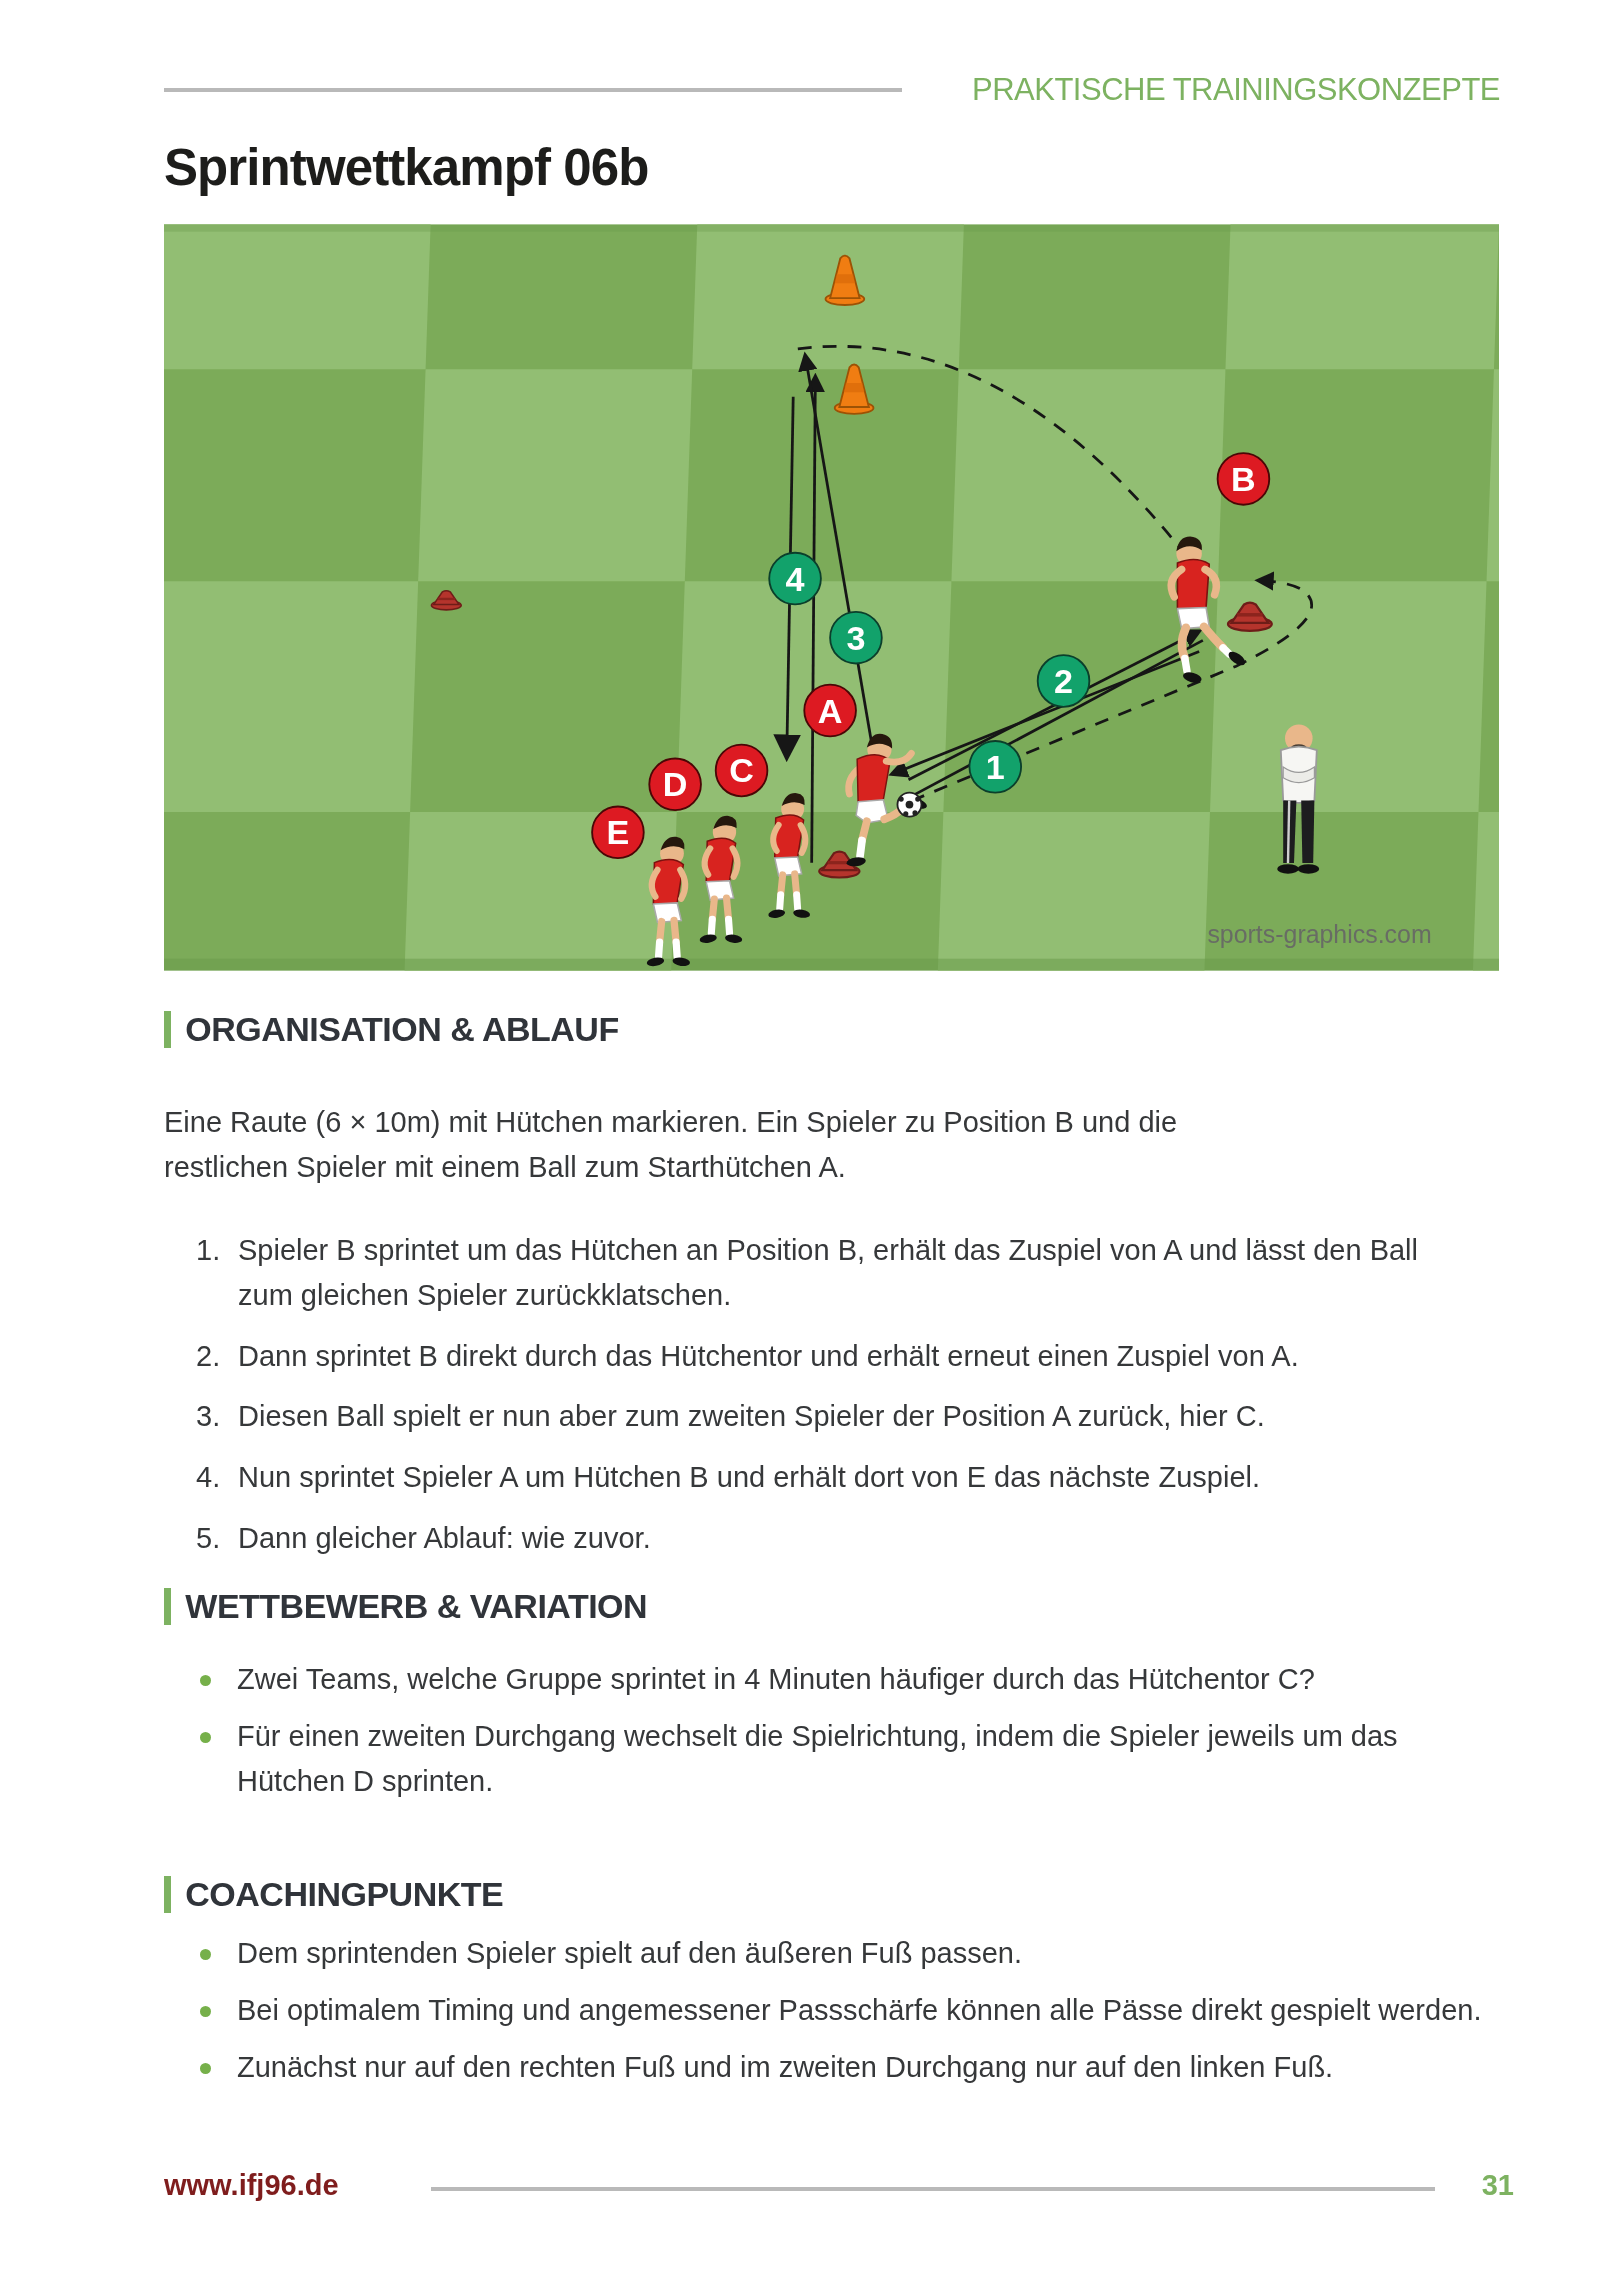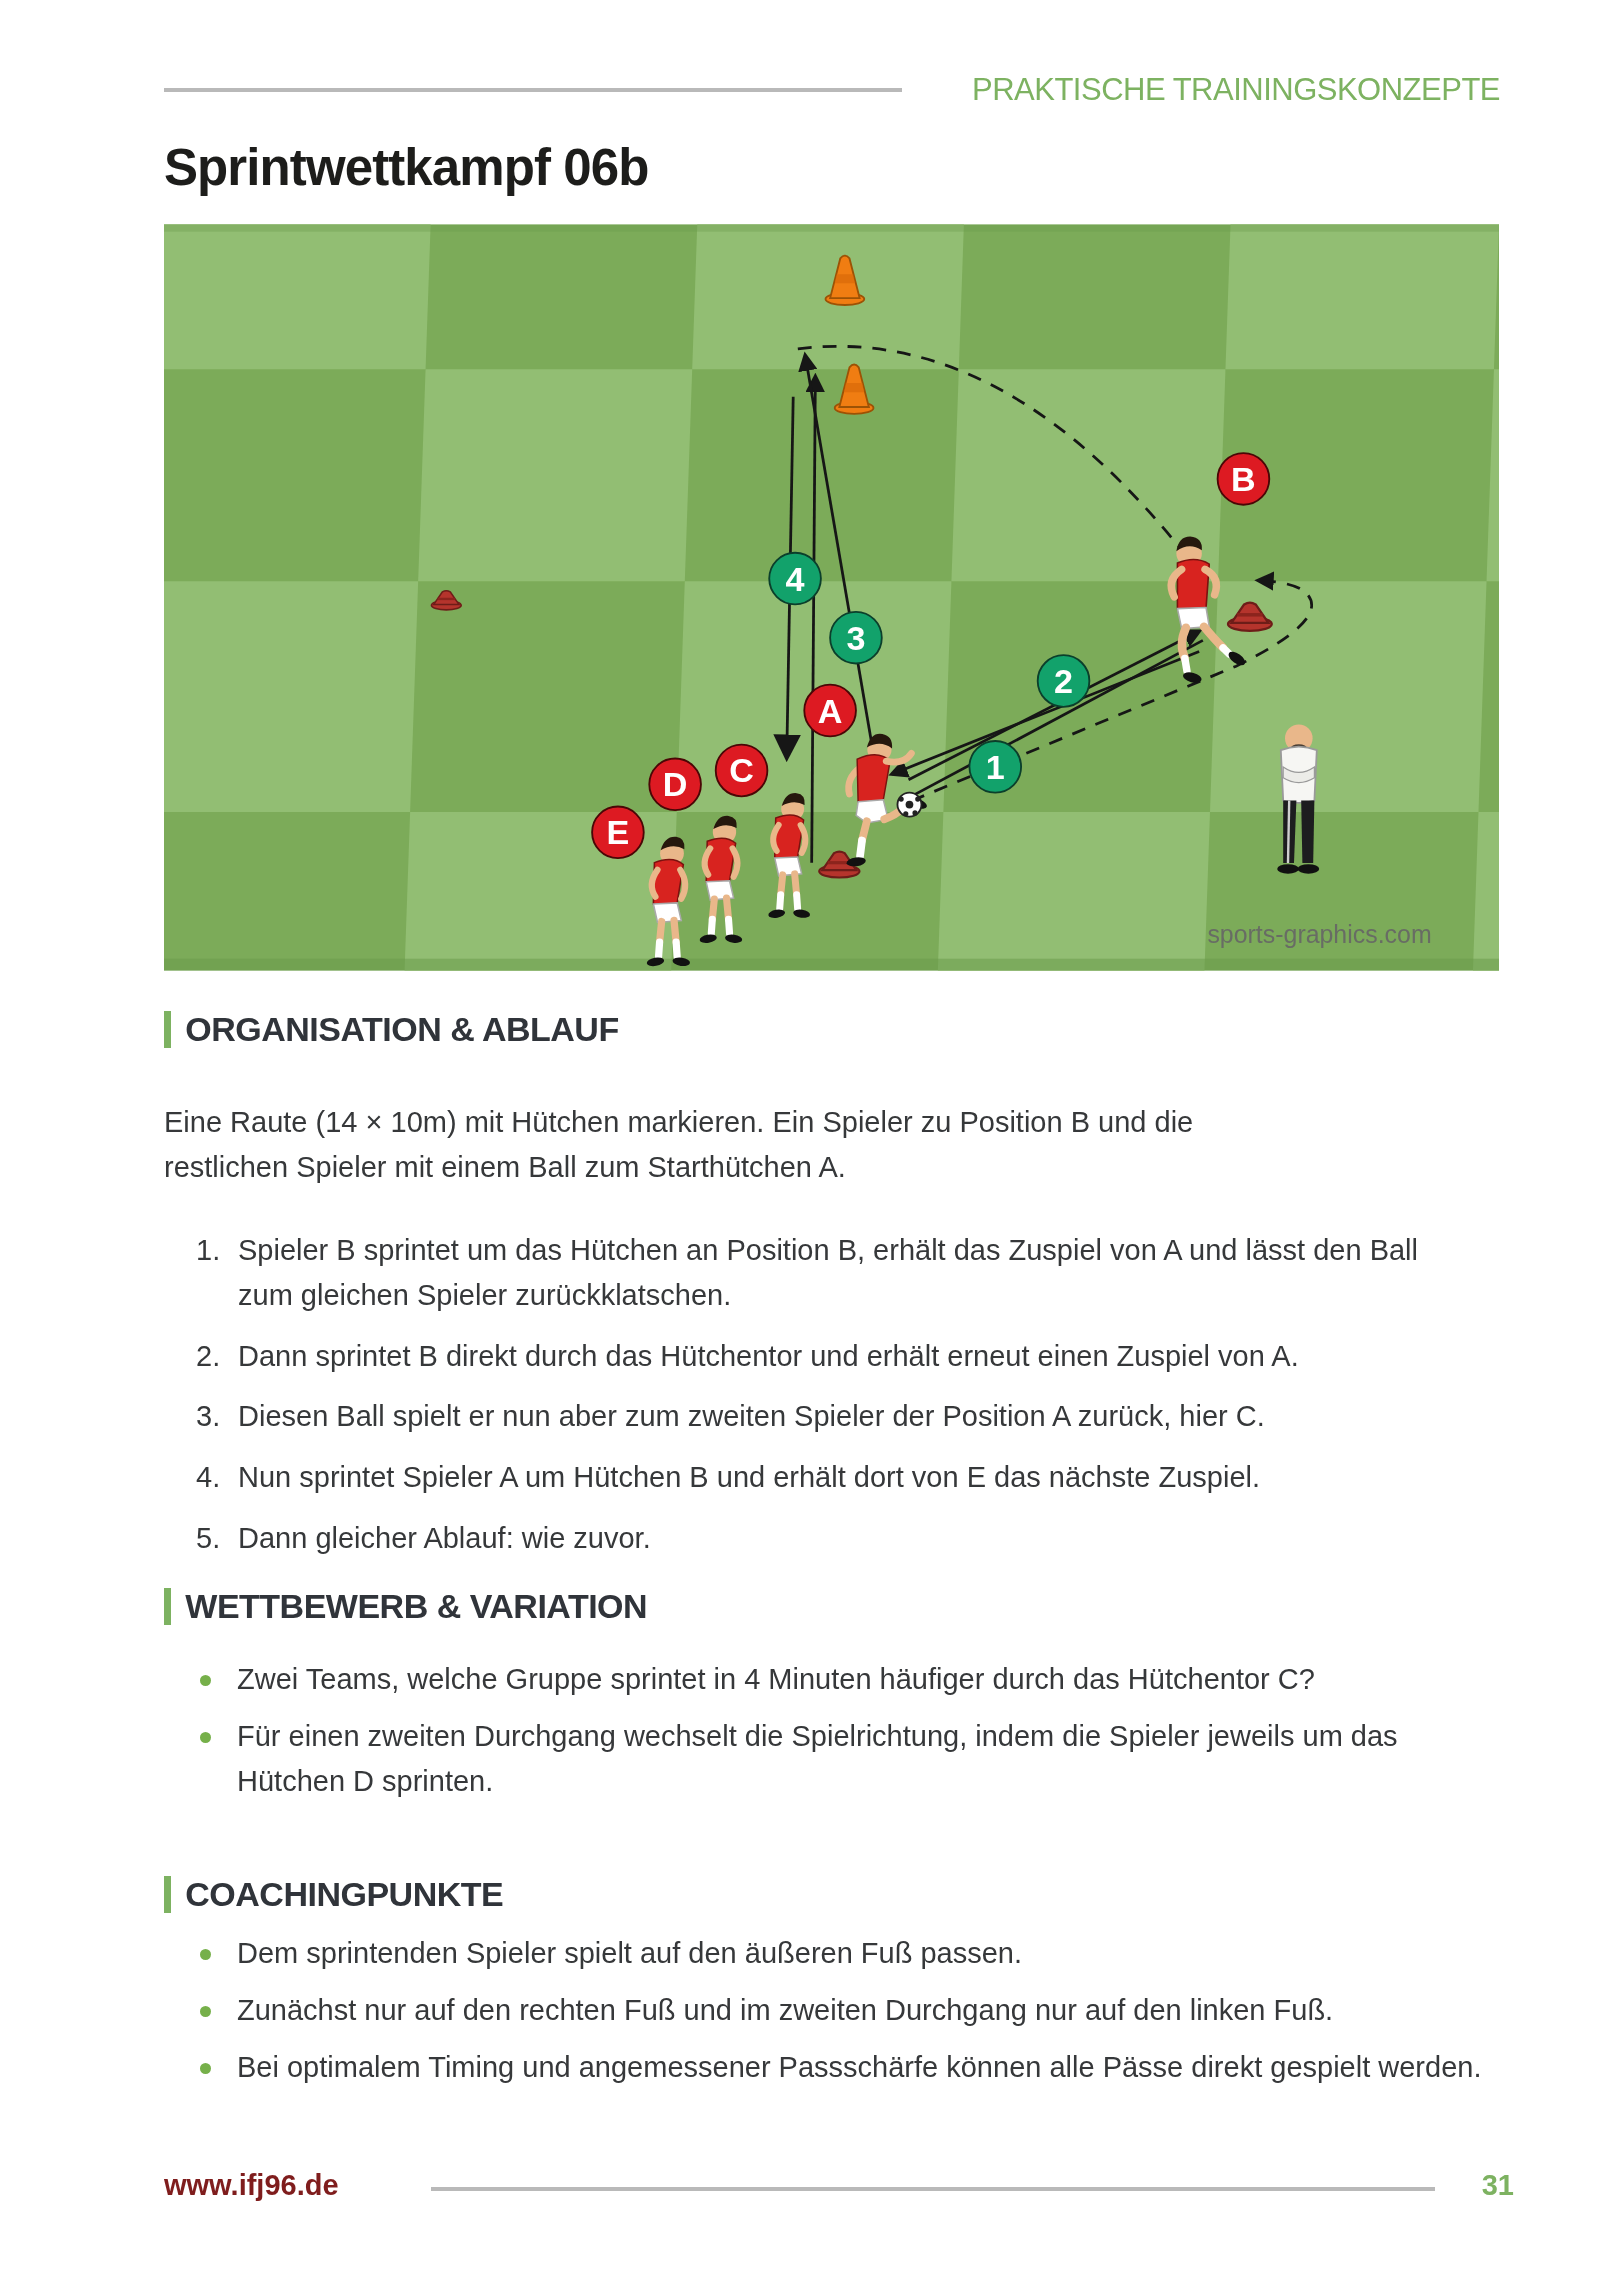--- a/index.html
+++ b/index.html
@@ -233,21 +233,21 @@
   </g>
 
   <text x="1374" y="779" text-anchor="end" font-size="27" fill="#666666" opacity="0.9" font-family="Liberation Sans, sans-serif">sports-graphics.com</text>
 </svg>
 </div>
 
 <h2 class="abs sec-head sec1-head">
   <span class="accent-bar"></span>
   <span>ORGANISATION &amp; ABLAUF</span>
 </h2>
-<p class="abs body-text preline intro">Eine Raute (14 × 10m) mit Hütchen markieren. Ein Spieler zu Position B und die
+<p class="abs body-text preline intro">Eine Raute (6 × 10m) mit Hütchen markieren. Ein Spieler zu Position B und die
 restlichen Spieler mit einem Ball zum Starthütchen A.</p>
 
 <ol class="abs steps body-text">
   <li>
       <span class="step-num">1.</span>
       <span class="step-text">Spieler B sprintet um das Hütchen an Position B, erhält das Zuspiel von A und lässt den Ball zum gleichen Spieler zurückklatschen.</span>
     </li>
   <li>
       <span class="step-num">2.</span>
       <span class="step-text">Dann sprintet B direkt durch das Hütchentor und erhält erneut einen Zuspiel von A.</span>
@@ -274,20 +274,20 @@
   <li><span class="dot"></span><span>Zwei Teams, welche Gruppe sprintet in 4 Minuten häufiger durch das Hütchentor C?</span></li>
   <li><span class="dot"></span><span>Für einen zweiten Durchgang wechselt die Spielrichtung, indem die Spieler jeweils um das Hütchen D sprinten.</span></li>
 </ul>
 
 <h2 class="abs sec-head sec3-head">
   <span class="accent-bar"></span>
   <span>COACHINGPUNKTE</span>
 </h2>
 <ul class="abs bullets body-text bullets3">
   <li><span class="dot"></span><span>Dem sprintenden Spieler spielt auf den äußeren Fuß passen.</span></li>
+  <li><span class="dot"></span><span>Bei optimalem Timing und angemessener Passschärfe können alle Pässe direkt gespielt werden.</span></li>
   <li><span class="dot"></span><span>Zunächst nur auf den rechten Fuß und im zweiten Durchgang nur auf den linken Fuß.</span></li>
-  <li><span class="dot"></span><span>Bei optimalem Timing und angemessener Passschärfe können alle Pässe direkt gespielt werden.</span></li>
 </ul>
 
 <div class="abs footer-site">www.ifj96.de</div>
 <div class="abs footer-rule"></div>
 <div class="abs footer-page">31</div>
 
 
 </body></html>

